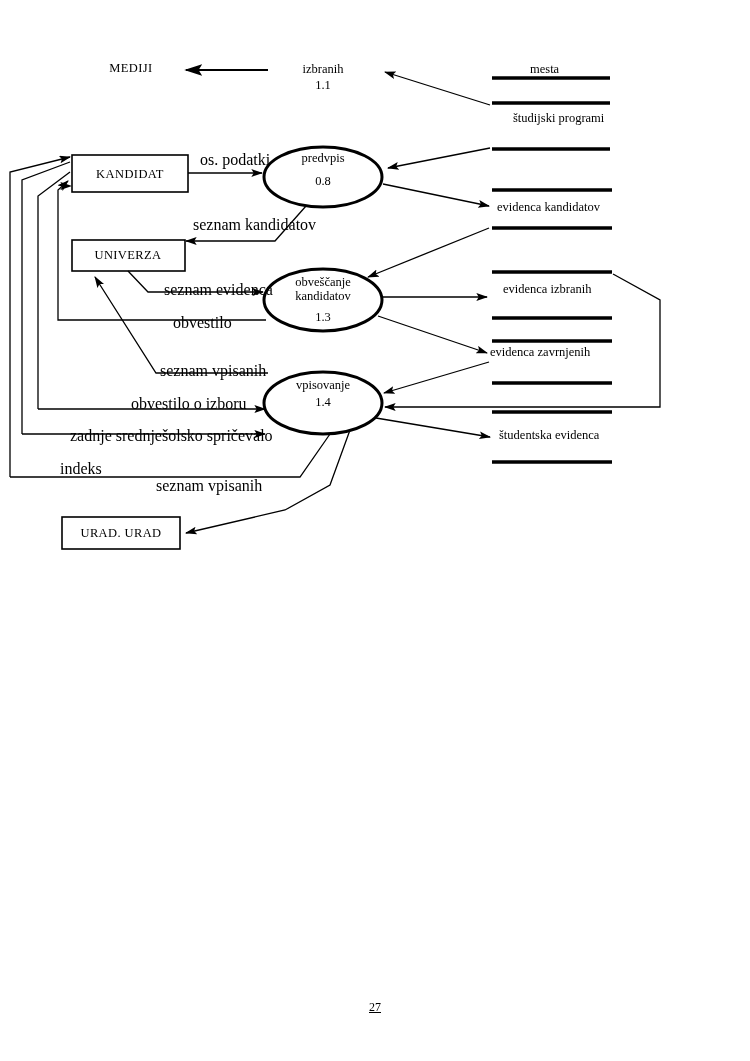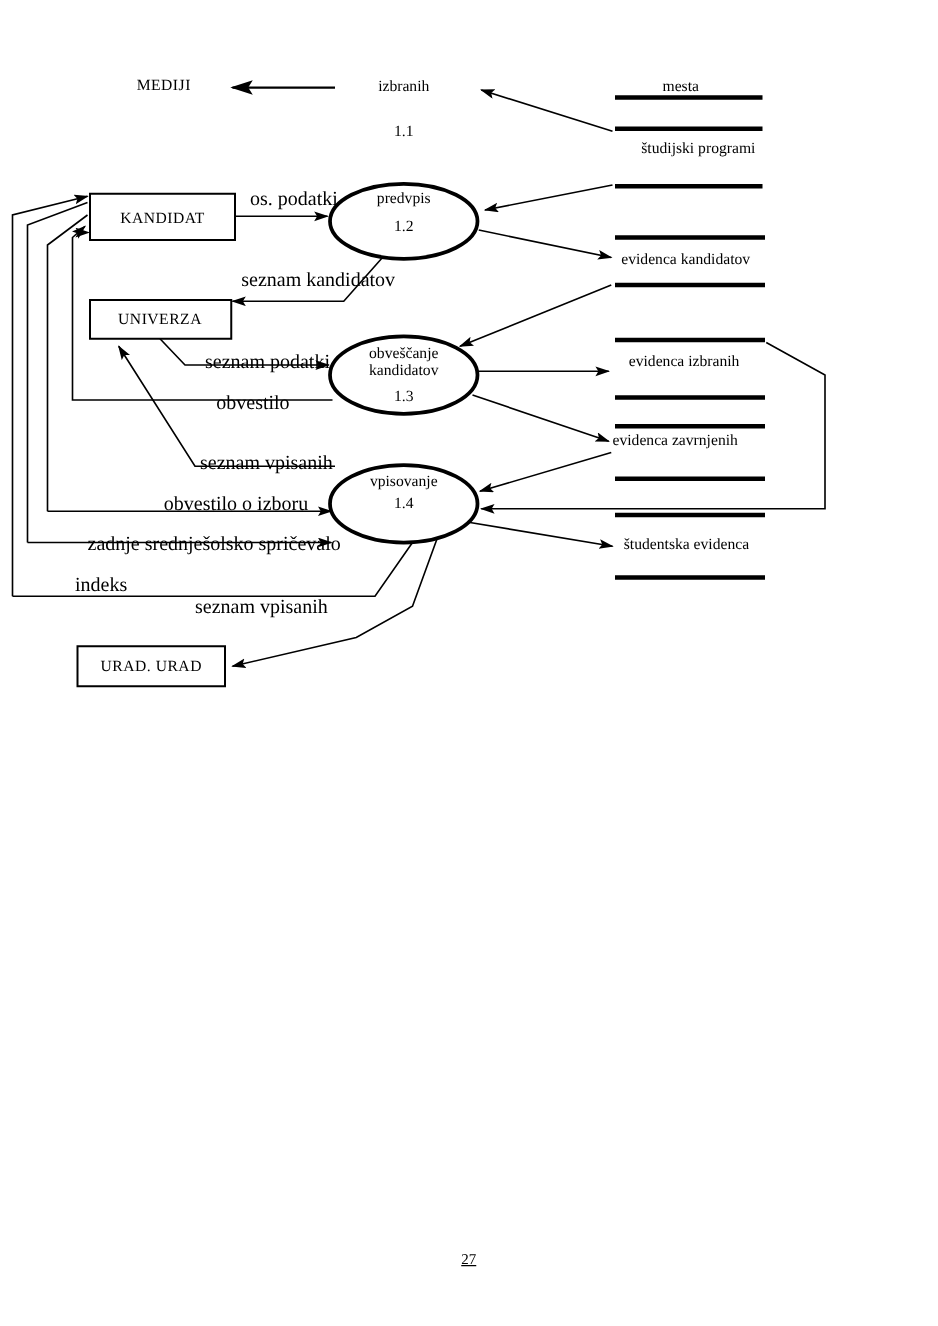--- a/index.html
+++ b/index.html
@@ -141,44 +141,44 @@
 
     </g>
   </svg>
 
   <div class="lbl entity-label ctr" style="left:131px; top:61px;">MEDIJI</div>
   <div class="lbl entity-label ctr" style="left:130px; top:167px;">KANDIDAT</div>
   <div class="lbl entity-label ctr" style="left:128px; top:248px;">UNIVERZA</div>
   <div class="lbl entity-label ctr" style="left:121px; top:526px;">URAD. URAD</div>
 
   <div class="lbl process-label ctr" style="left:323px; top:62px;">izbranih</div>
-  <div class="lbl process-label ctr" style="left:323px; top:78px;margin-top:20px;">1.1</div>
+  <div class="lbl process-label ctr" style="left:323px; top:78px;">1.1</div>
 
   <div class="lbl process-label ctr" style="left:323px; top:151px;">predvpis</div>
-  <div class="lbl process-label ctr" style="left:323px; top:174px;">1.2</div>
+  <div class="lbl process-label ctr" style="left:323px; top:174px;">0.8</div>
 
   <div class="lbl process-label ctr" style="left:323px; top:275px;" style2="">
       <div>obveščanje</div>
       <div>kandidatov</div>
     </div>
   <div class="lbl process-label ctr" style="left:323px; top:310px;">1.3</div>
 
   <div class="lbl process-label ctr" style="left:323px; top:378px;">vpisovanje</div>
   <div class="lbl process-label ctr" style="left:323px; top:395px;">1.4</div>
 
   <div class="lbl store-label" style="left:530px; top:62px;">mesta</div>
   <div class="lbl store-label" style="left:513px; top:111px;">študijski programi</div>
   <div class="lbl store-label" style="left:497px; top:200px;">evidenca kandidatov</div>
   <div class="lbl store-label" style="left:503px; top:282px;">evidenca izbranih</div>
   <div class="lbl store-label" style="left:490px; top:345px;">evidenca zavrnjenih</div>
   <div class="lbl store-label" style="left:499px; top:428px;">študentska evidenca</div>
 
   <div class="lbl flow-label" style="left:200px; top:151px;">os. podatki</div>
   <div class="lbl flow-label" style="left:193px; top:216px;">seznam kandidatov</div>
-  <div class="lbl flow-label" style="left:164px; top:281px;">seznam podatki</div>
+  <div class="lbl flow-label" style="left:164px; top:281px;">seznam evidenca</div>
   <div class="lbl flow-label" style="left:173px; top:314px;">obvestilo</div>
   <div class="lbl flow-label" style="left:160px; top:362px;">seznam vpisanih</div>
   <div class="lbl flow-label" style="left:131px; top:395px;">obvestilo o izboru</div>
   <div class="lbl flow-label" style="left:70px; top:427px;">zadnje srednješolsko spričevalo</div>
   <div class="lbl flow-label" style="left:60px; top:460px;">indeks</div>
   <div class="lbl flow-label" style="left:156px; top:477px;">seznam vpisanih</div>
 
   <div class="lbl page-number ctr" style="left:375px; top:1001px;">27</div>
 
 </div>

